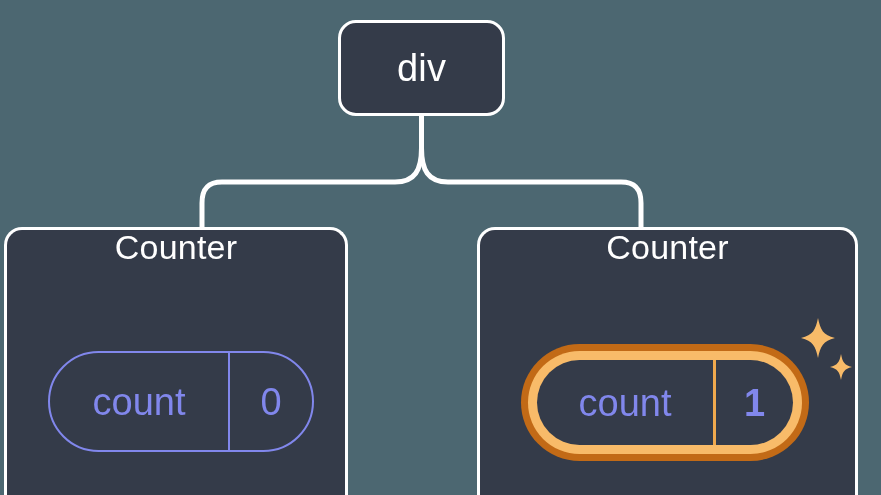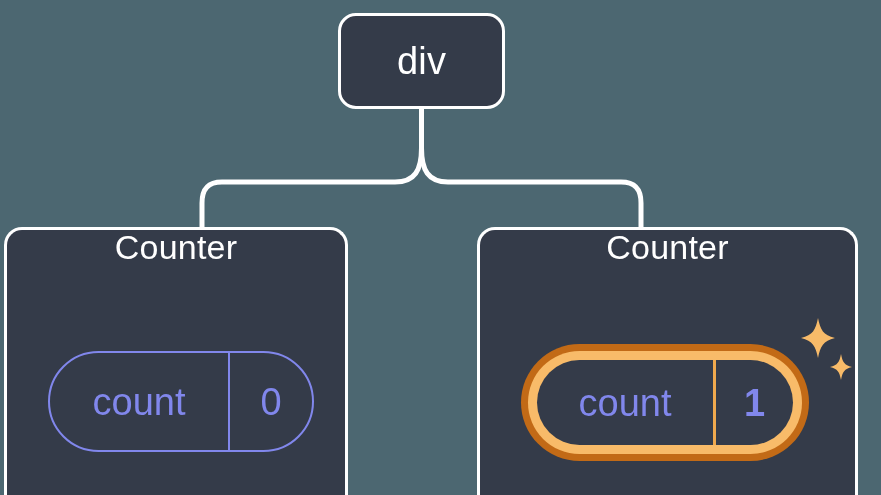--- a/index.html
+++ b/index.html
@@ -32,21 +32,21 @@
     box-sizing: border-box;
     background: #343b49;
     border: 3px solid #ffffff;
     border-radius: 18px;
     display: flex;
     flex-direction: column;
     align-items: center;
   }
   .node-root {
     left: 338px;
-    top: 13px;
+    top: 20px;
     width: 167px;
     height: 96px;
     justify-content: center;
   }
   .node-label-root {
     color: #ffffff;
     font-size: 38px;
     letter-spacing: 0.2px;
     line-height: 1;
   }

